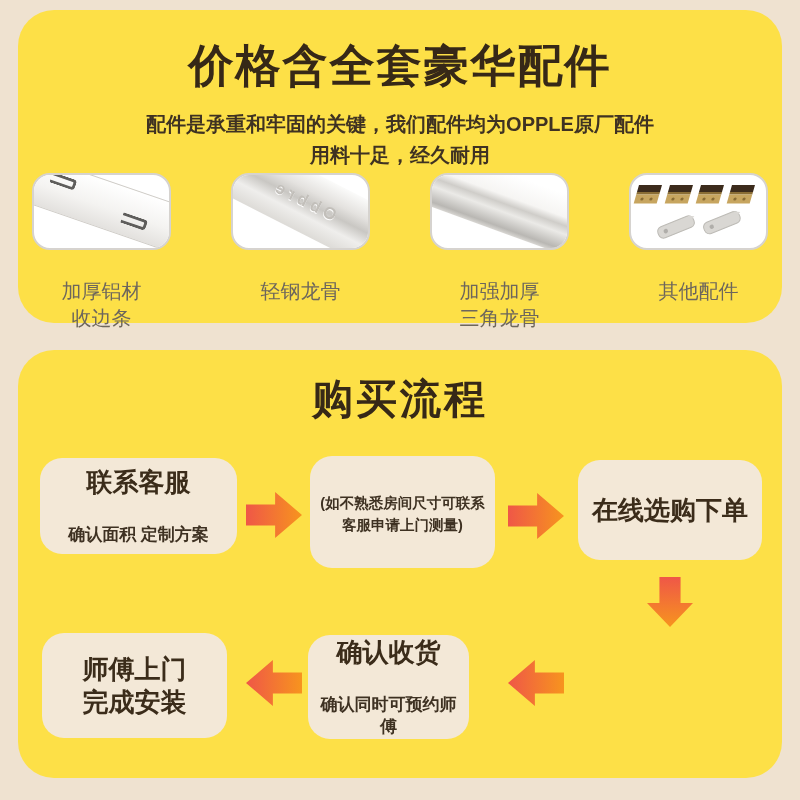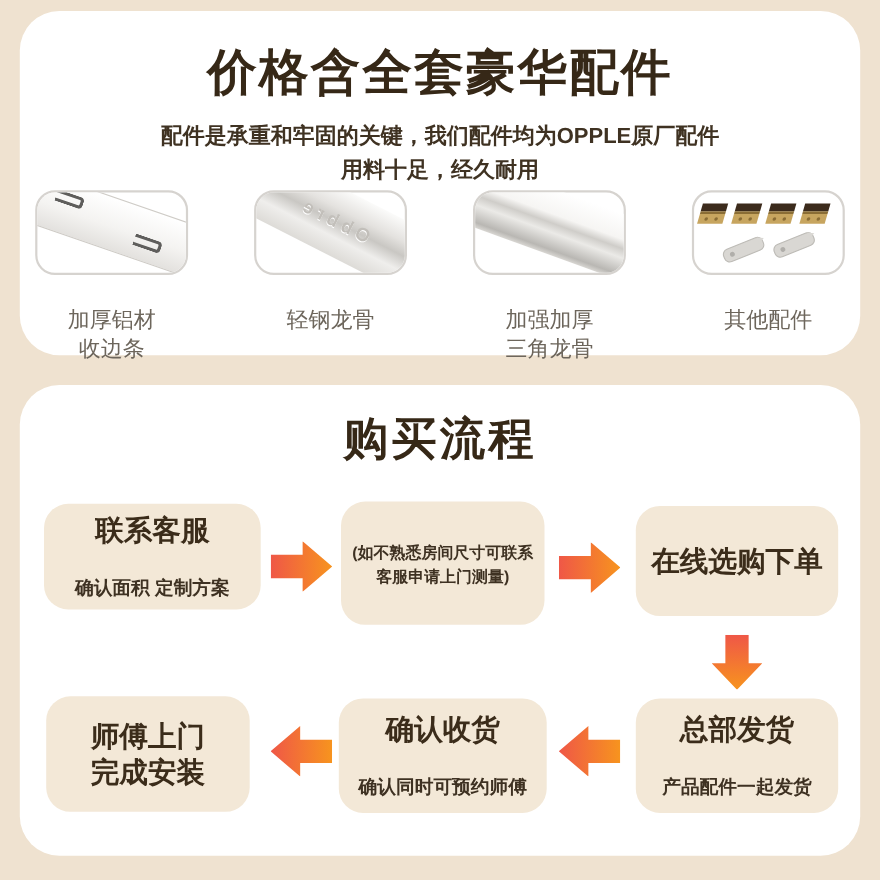--- a/index.html
+++ b/index.html
@@ -8,21 +8,21 @@
     background:#efe2d0;
     font-family:"Liberation Sans","DejaVu Sans",sans-serif;
     position:relative;
     overflow:hidden;
     color:#3b2c1a;
   }
   .card {
     position:absolute;
     left:18px;
     width:764px;
-    background:#ffffff;
+    background:#fde047;
     border-radius:36px;
   }
   .card-top { top:10px; height:313px; }
   .card-bottom { top:350px; height:428px; }
 
   
   .sec-title {
     margin-top:26px;
     text-align:center;
     font-size:45px;
@@ -130,21 +130,21 @@
   }
   .step-title { font-size:26px; font-weight:800; color:#3b2c1a; line-height:1.25; }
   .step-sub   { font-size:17px; font-weight:600; color:#3e3122; margin-top:25px; line-height:1.3; }
   .step-sub-sm{ font-size:14.5px; font-weight:600; color:#3e3122; margin-top:6px; line-height:1.5; }
   .step-sub-sm span, .step-title span { display:block; }
 
   .step1 { left:22px;  top:108px; width:197px; height:96px; }
   .step2 { left:292px; top:106px; width:185px; height:112px; }
   .step3 { left:560px; top:110px; width:184px; height:100px; }
   .step4 { left:560px; top:285px; width:184px; height:104px; }
-  .step5 { left:290px; top:285px; width:189px; height:104px;text-align:center; }
+  .step5 { left:290px; top:285px; width:161px; height:104px;text-align:center; }
   .step6 { left:24px;  top:283px; width:185px; height:105px; }
 
   .arrow { position:absolute; }
   .arrow-right, .arrow-left { width:56px; height:46px; background:linear-gradient(90deg,#ef5747,#f7941e); }
   .arrow-right { clip-path:polygon(0 27%,52% 27%,52% 0,100% 50%,52% 100%,52% 73%,0 73%); }
   .arrow-left  { clip-path:polygon(100% 27%,48% 27%,48% 0,0 50%,48% 100%,48% 73%,100% 73%); }
   .arrow-down  {
     width:46px; height:50px;
     background:linear-gradient(180deg,#ef5747,#f7941e);
     clip-path:polygon(27% 0,73% 0,73% 52%,100% 52%,50% 100%,0 52%,27% 52%);
@@ -276,24 +276,20 @@
     </div>
 
     <div class="arrow arrow-right a2"></div>
 
     <div class="step step3">
       <div class="step-title">在线选购下单</div>
     </div>
 
     <div class="arrow arrow-down a3"></div>
 
-    <div class="step step4">
-      <div class="step-title">总部发货</div>
-      <div class="step-sub">产品配件一起发货</div>
-    </div>
 
     <div class="arrow arrow-left a4"></div>
 
     <div class="step step5">
       <div class="step-title">确认收货</div>
       <div class="step-sub">确认同时可预约师傅</div>
     </div>
 
     <div class="arrow arrow-left a5"></div>
 

